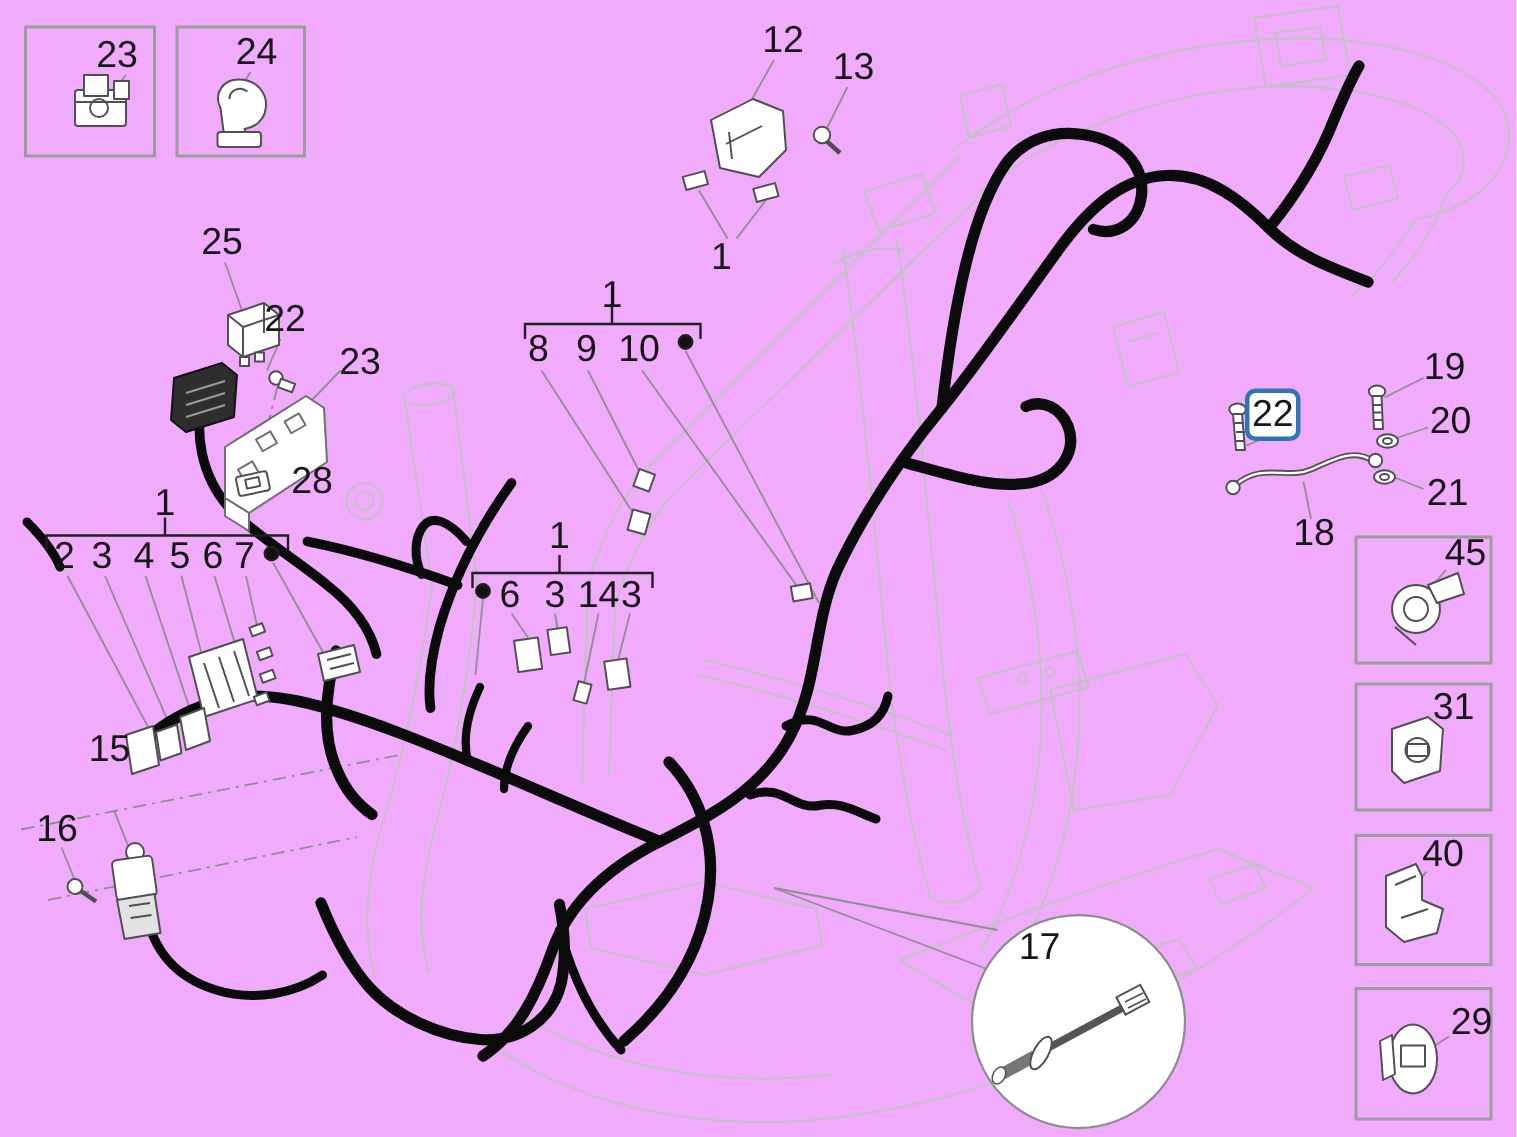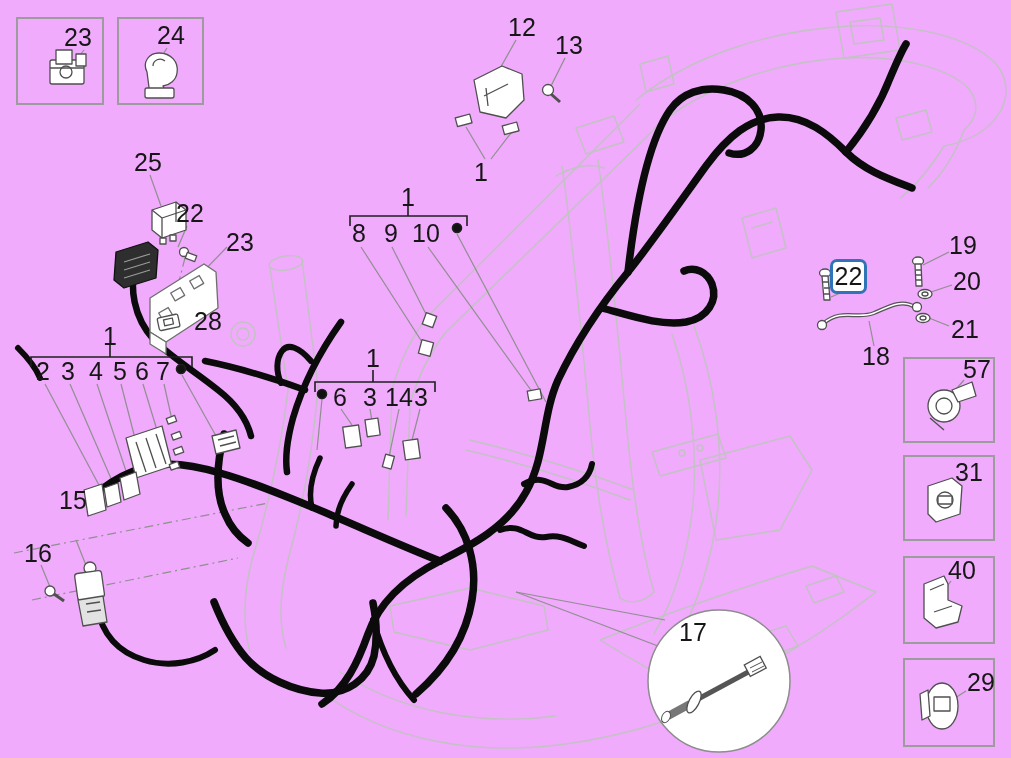--- a/index.html
+++ b/index.html
@@ -332,17 +332,17 @@
 <span class="lbl" style="left:73px;top:500px">15</span>
 <span class="lbl" style="left:38px;top:553px">16</span>
 <span class="lbl" style="left:693px;top:632px">17</span>
 <span class="lbl" style="left:876px;top:356px">18</span>
 <span class="lbl" style="left:963px;top:245px">19</span>
 <span class="lbl" style="left:967px;top:281px">20</span>
 <span class="lbl" style="left:965px;top:329px">21</span>
 <span class="lbl" style="left:981px;top:682px">29</span>
 <span class="lbl" style="left:962px;top:570px">40</span>
 <span class="lbl" style="left:969px;top:472px">31</span>
-<span class="lbl" style="left:977px;top:369px">57</span>
+<span class="lbl" style="left:977px;top:369px">45</span>
 
 <div class="hlbox" style="left:830px;top:259px;width:37px;height:35px">22</div>
 
 </div>
 
 </body></html>

